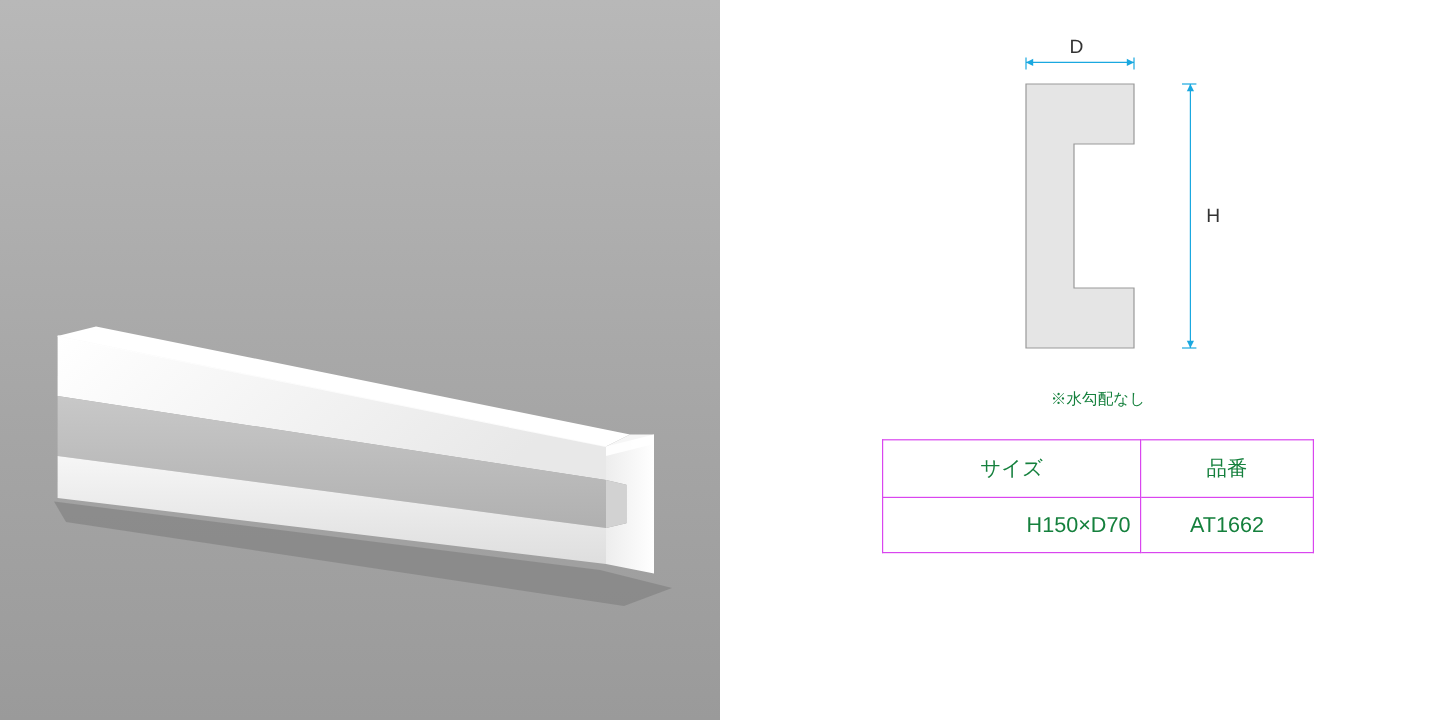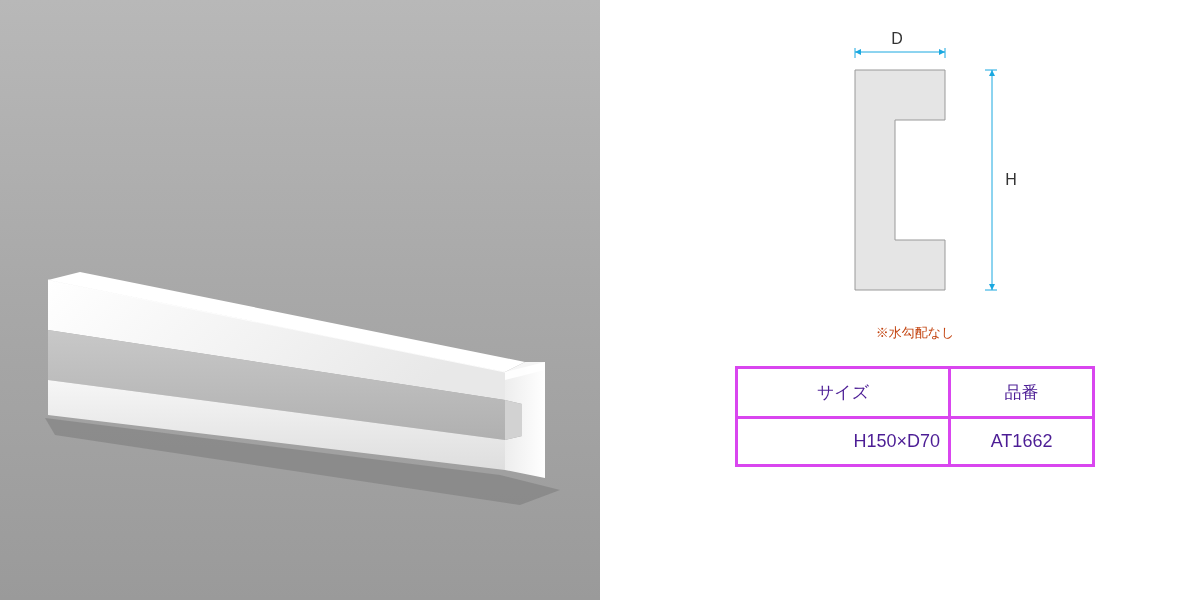--- a/index.html
+++ b/index.html
@@ -35,36 +35,36 @@
   
   .diagram-wrap {
     width: 300px;
     display: flex;
     flex-direction: column;
     align-items: center;
     margin-bottom: 10px;
   }
   .diagram-note {
     font-size: 13px;
-    color: #c2410c;
+    color: #15803d;
     margin-top: 4px;
   }
   
   table.spec {
     border-collapse: collapse;
     width: 360px;
     margin-top: 14px;
   }
   table.spec th, table.spec td {
-    border: 3px solid #d946ef;
+    border: 1px solid #d946ef;
     padding: 12px 8px;
     font-weight: 300;
     font-size: 18px;
     text-align: center;
-    color: #4c1d95;
+    color: #15803d;
   }
   table.spec th {
     font-weight: 300;
     background: #fff;
     font-size: 17px;
   }
   table.spec td.size { text-align: right; padding-left: 22px; }
 </style>
 </head>
 <body>

